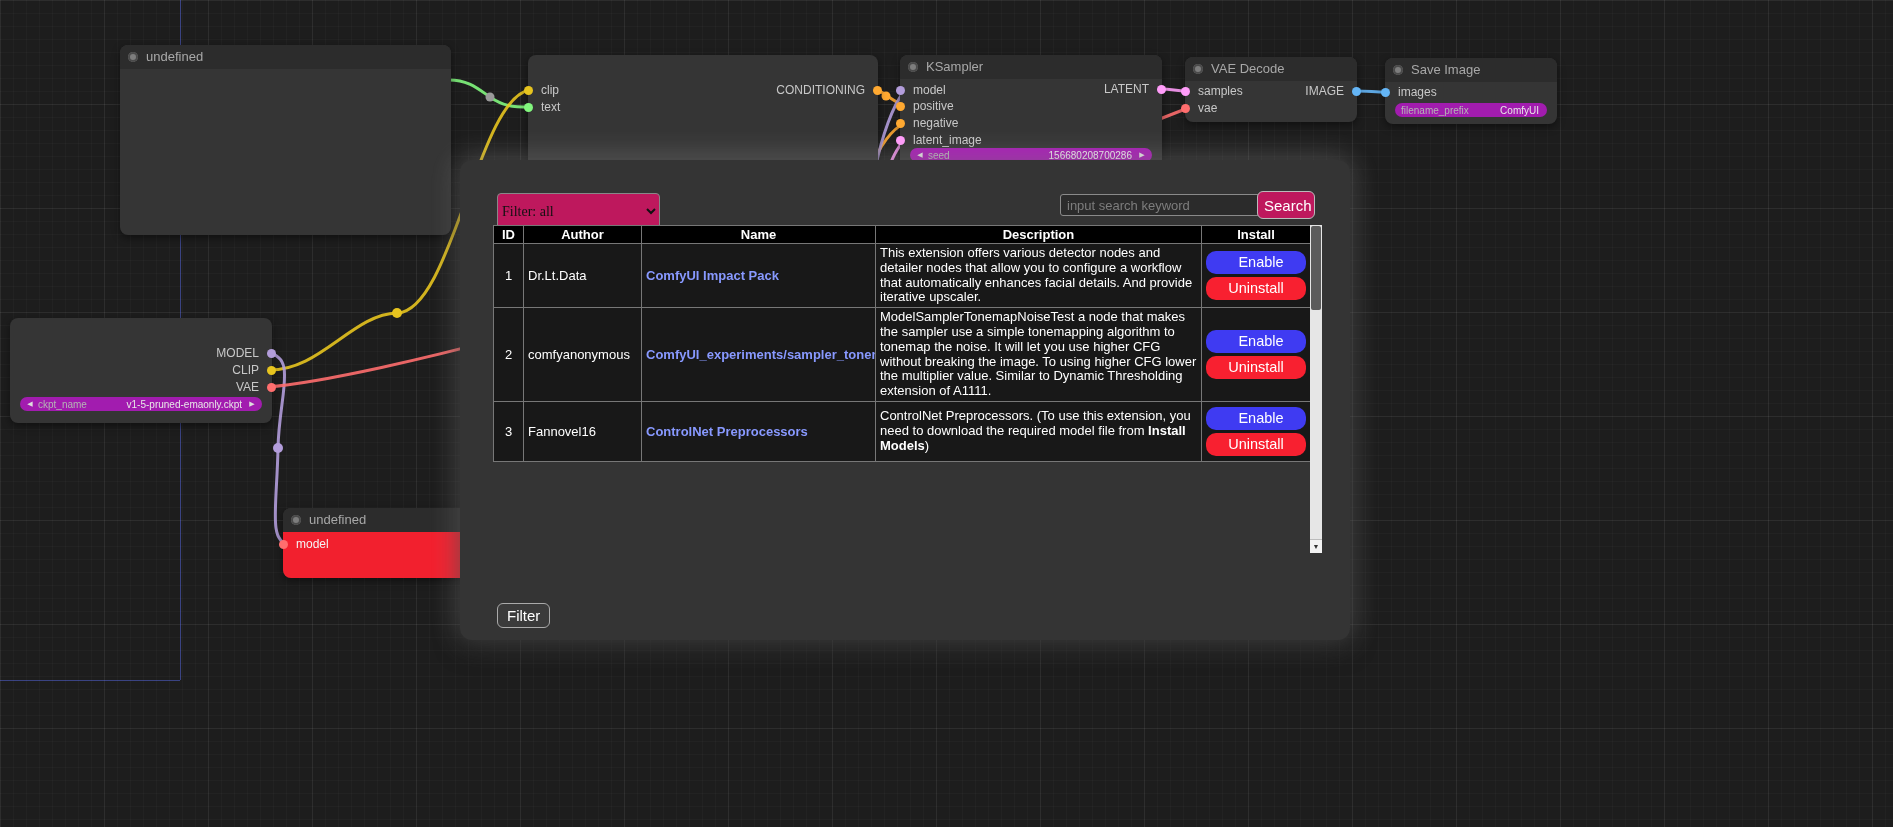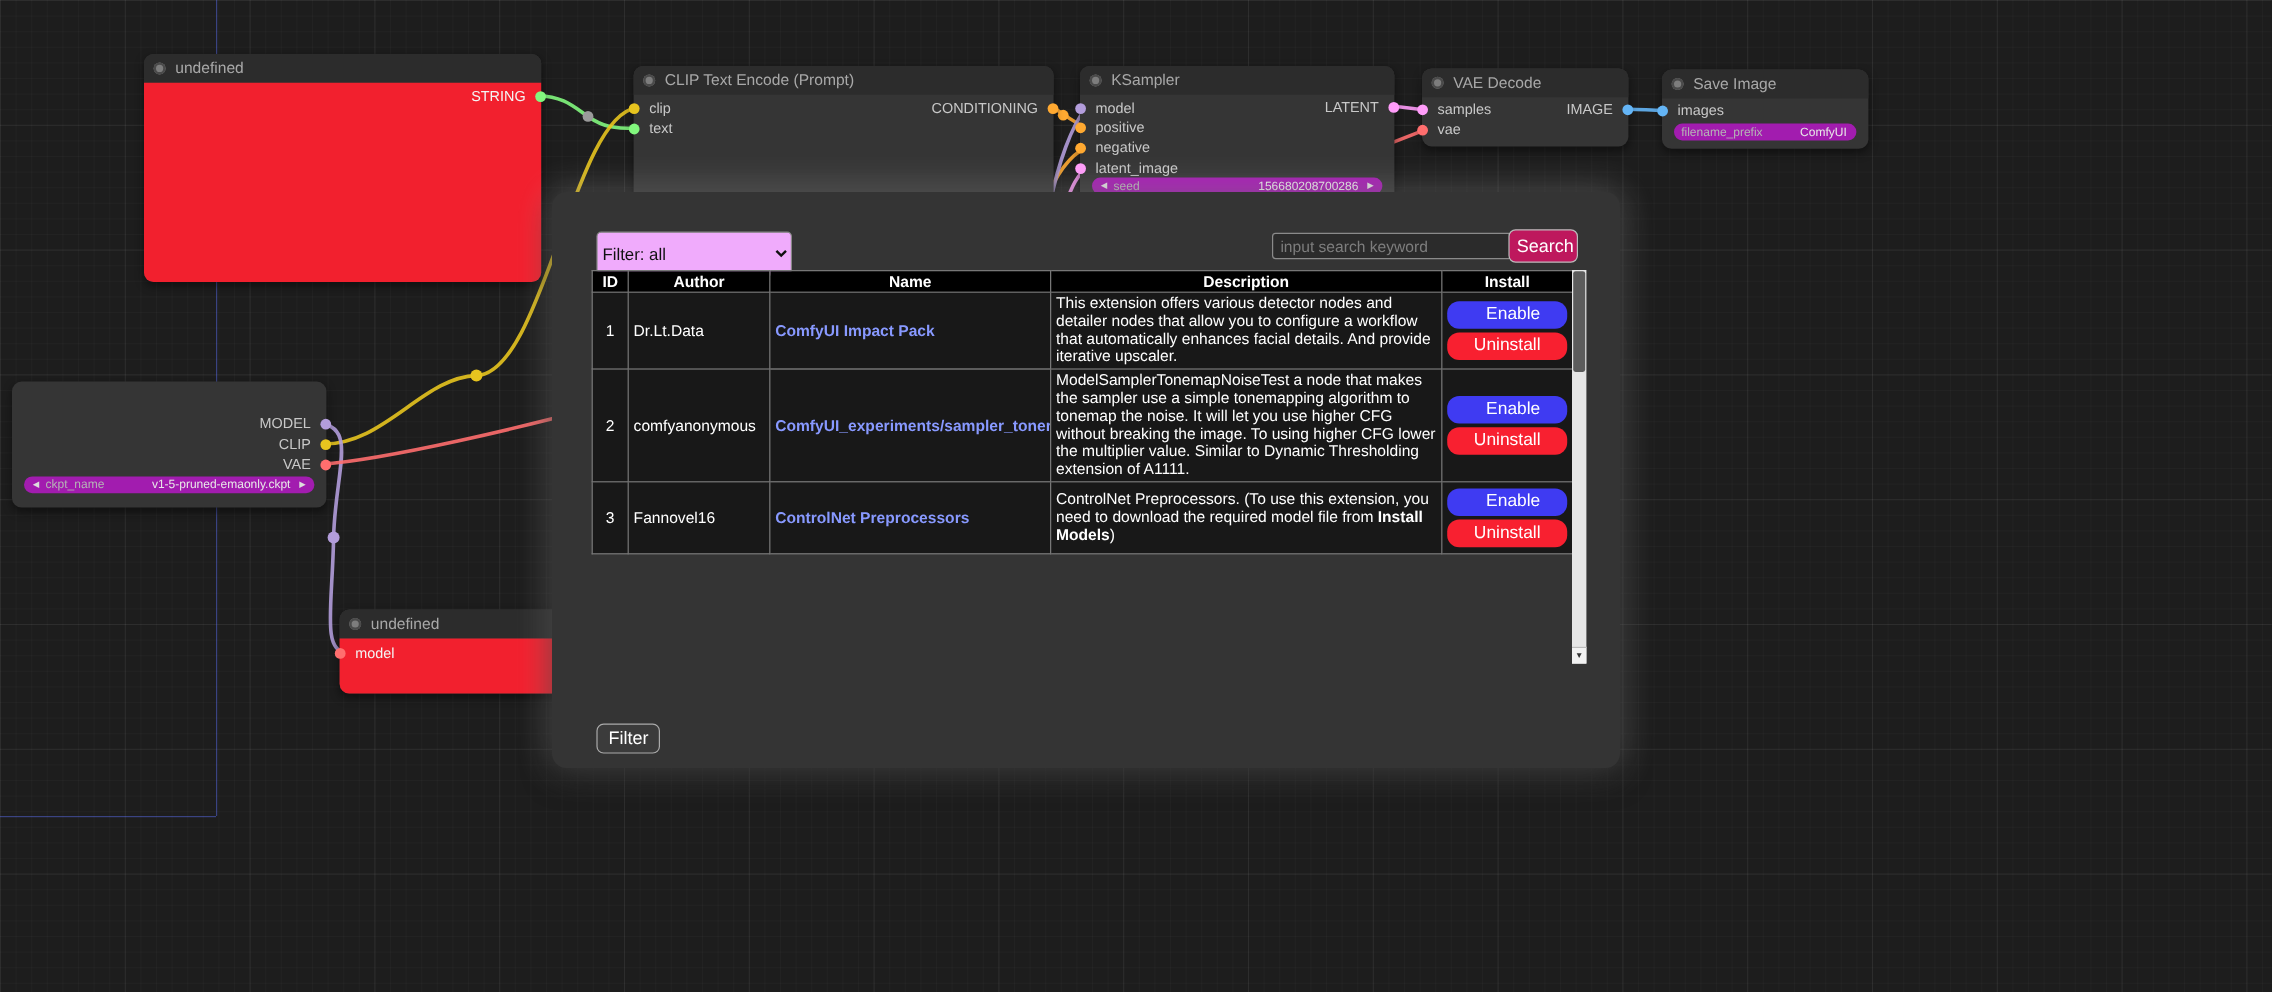--- a/index.html
+++ b/index.html
@@ -42,22 +42,22 @@
   .d-image{background:var(--image);} .d-string{background:var(--string);}
 
   .widget{position:absolute;left:10px;right:10px;height:14px;background:#a21caf;
     border-radius:8px;display:flex;align-items:center;font-size:10px;color:#bbb;padding:0 4px;}
   .widget .arrow{width:12px;text-align:center;color:#ddd;font-size:7px;flex:none;}
   .widget .wlabel{color:#b5b5b5;flex:none;padding-left:2px;}
   .widget .wvalue{flex:1;text-align:right;color:#e8e8e8;padding-right:4px;overflow:hidden;white-space:nowrap;}
 
   .dialog{position:absolute;left:460px;top:160px;width:890px;height:480px;background:#343434;
     border-radius:12px;box-shadow:0 0 28px 4px rgba(255,255,255,.22),0 8px 24px rgba(0,0,0,.6);z-index:10;}
-  .filter-select{position:absolute;left:37px;top:33px;width:163px;height:37px;background:#f0abfc;
-    color:#111;font-size:14px;border:1px solid #888;border-radius:4px;font-family:Liberation Sans, sans-serif;}
+  .filter-select{position:absolute;left:37px;top:33px;width:163px;height:37px;background:#be185d;
+    color:#111;font-size:14px;border:1px solid #888;border-radius:4px;font-family:Liberation Serif, serif;}
   .search-input{position:absolute;left:600px;top:34px;width:186px;height:20px;background:#2b2b2b;
     border:1px solid #8a8a8a;border-radius:3px;color:#ddd;font-size:13px;padding:0 6px;font-family:inherit;}
   .search-input::placeholder{color:#7d7d7d;}
   .search-button{position:absolute;left:797px;top:31px;width:58px;height:28px;background:#be185d;
     border:1px solid #bbb;border-radius:6px;color:#fff;font-size:15px;font-family:inherit;cursor:pointer;}
   .table-wrap{position:absolute;left:33px;top:65px;width:829px;height:328px;}
   table.ext{border-collapse:collapse;table-layout:fixed;width:817px;}
   .ext th{background:#000;color:#fff;font-size:13px;font-weight:bold;height:17px;
     border:1px solid #777;padding:0 2px;}
   .ext td{background:#181818;color:#fff;border:1px solid #777;vertical-align:middle;
@@ -100,33 +100,23 @@
   <circle class="f-clip" cx="397" cy="313" r="5"></circle>
   <circle class="f-model" cx="278" cy="448" r="5"></circle>
   <circle class="f-conditioning" cx="886" cy="96" r="4.5"></circle>
 </svg>
 
 <div class="node error" style="left:120px;top:45px;width:331px;height:190px">
   <div class="node-title">
     <span class="collapse-dot"></span>
     <span>undefined</span>
   </div>
-  <div class="node-body">
-    <div class="slot out" style="top:3px">
-      <span class="slot-label">STRING</span>
-      <span class="dot d-string"></span>
-    </div>
-  </div>
 </div>
 
 <div class="node" style="left:528px;top:55px;width:350px;height:120px">
-  <div class="node-title">
-    <span class="collapse-dot"></span>
-    <span>CLIP Text Encode (Prompt)</span>
-  </div>
   <div class="slot in" style="top:27px">
     <span class="dot d-clip"></span>
     <span class="slot-label">clip</span>
   </div>
   <div class="slot in" style="top:44px">
     <span class="dot d-string"></span>
     <span class="slot-label">text</span>
   </div>
   <div class="slot out" style="top:27px">
     <span class="slot-label">CONDITIONING</span>

